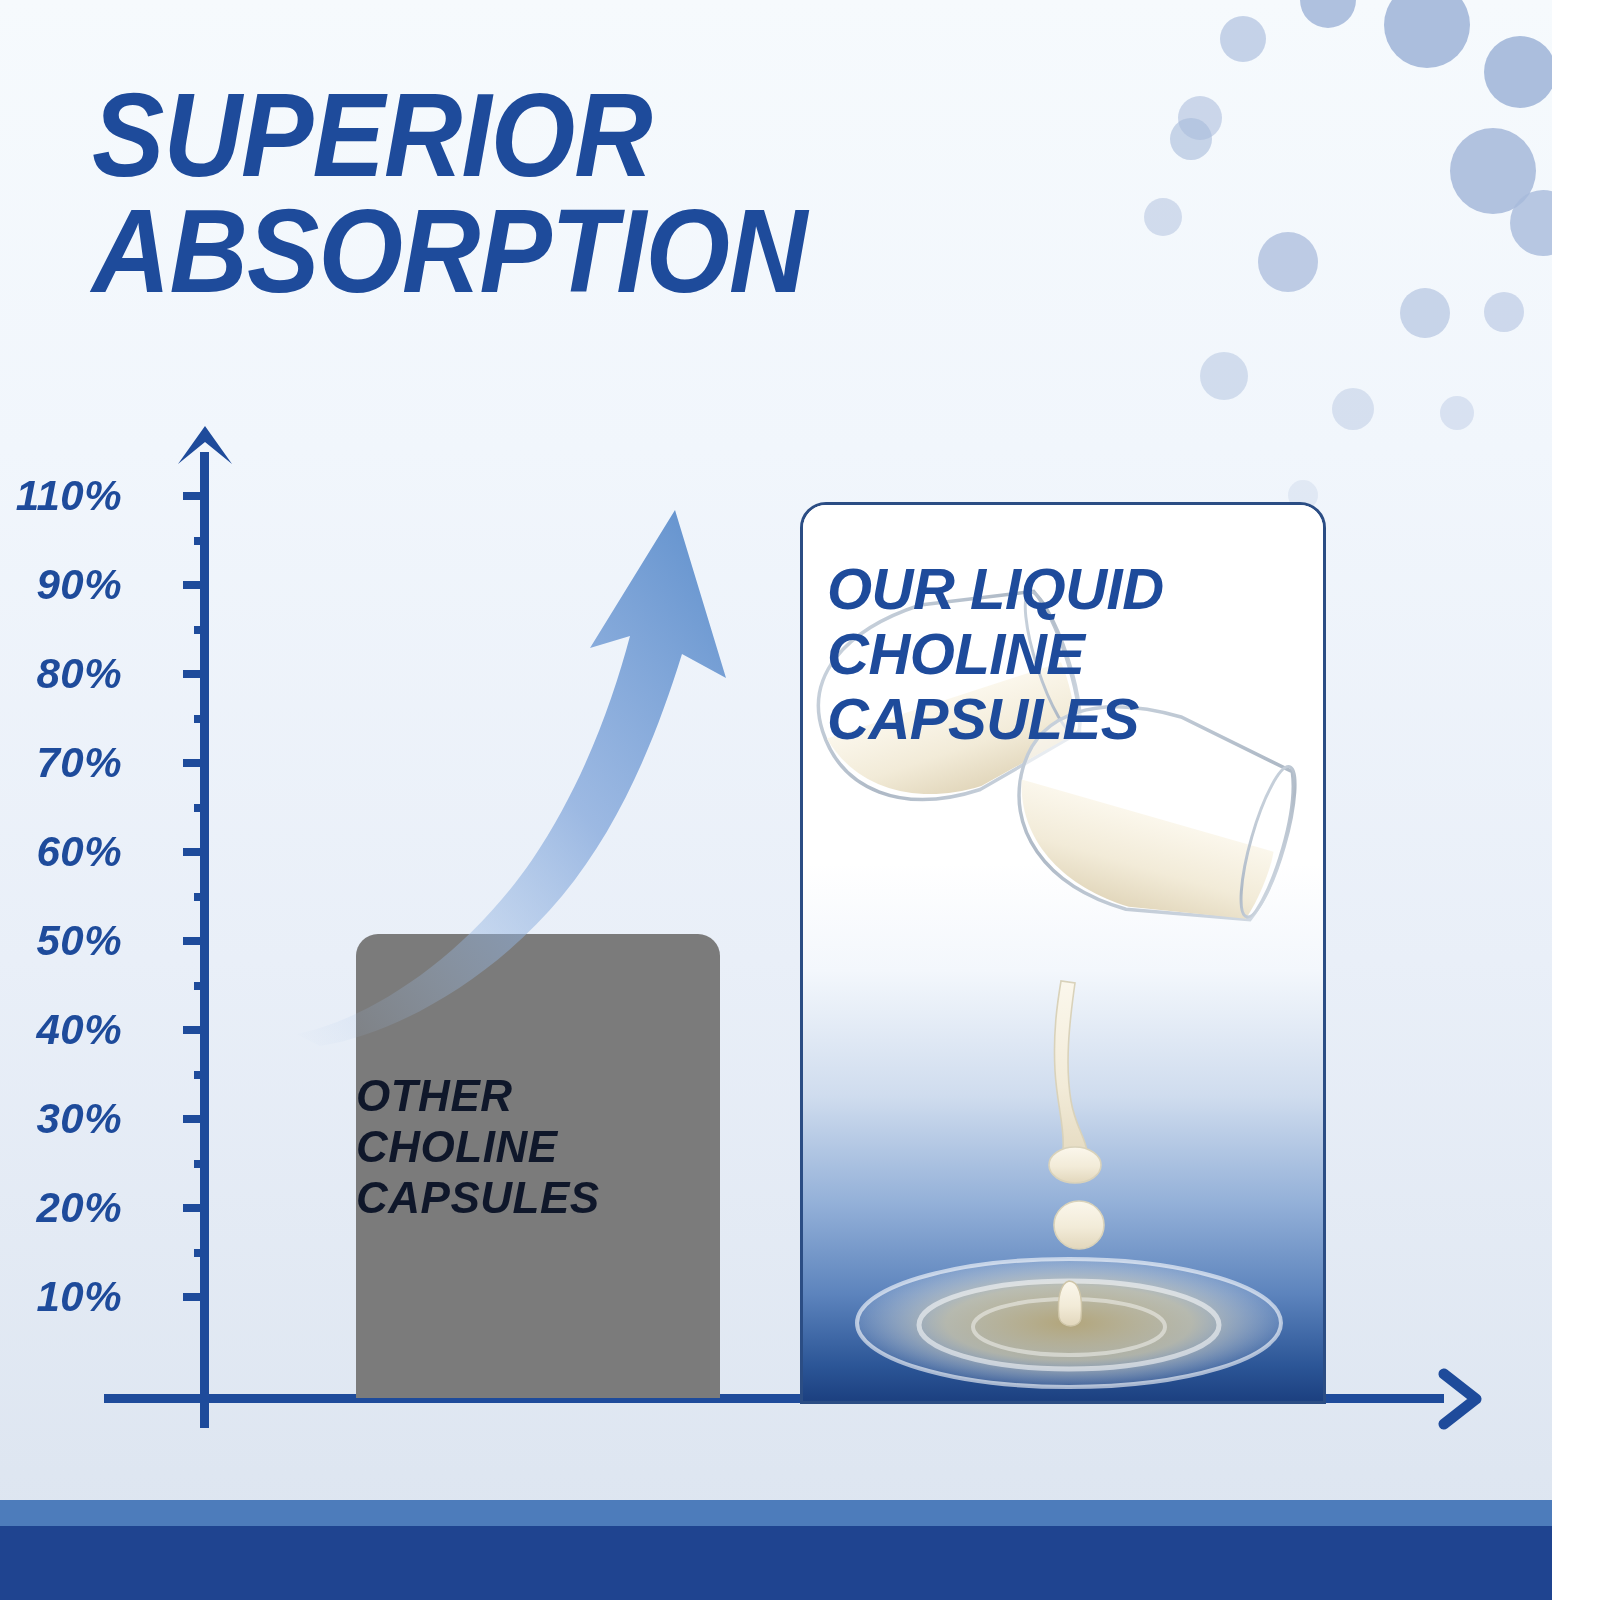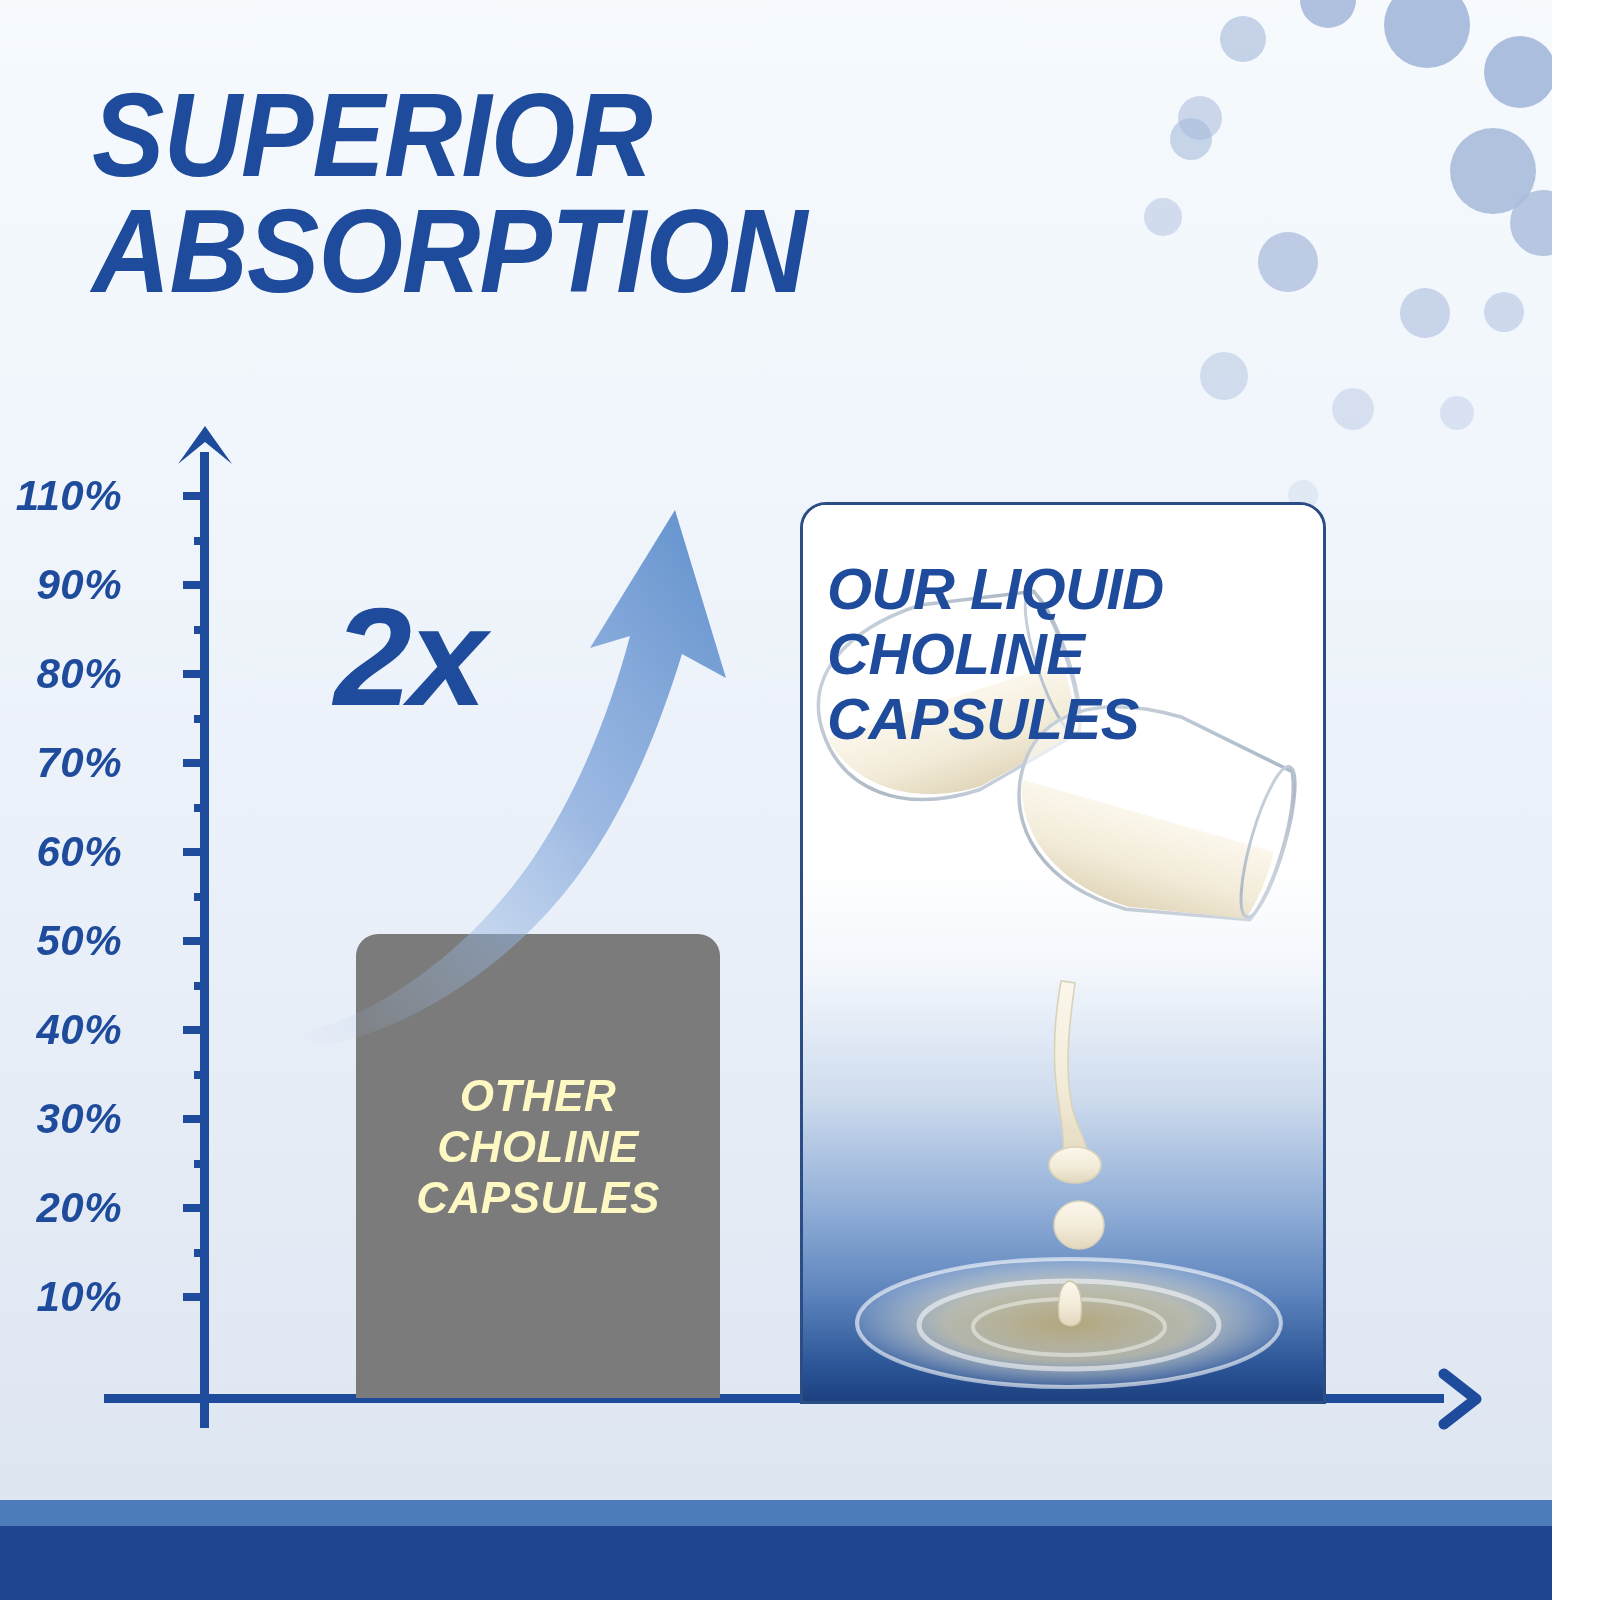--- a/index.html
+++ b/index.html
@@ -114,22 +114,21 @@
     width: 364px;
     height: 464px;
     background: #7B7B7B;
     border-radius: 22px 22px 0 0;
   }
   #bar-other-label {
     position: absolute;
     left: 0;
     right: 0;
     top: 136px;
-    text-align: center;
-    color: #fef9c3;
+    color: #0f172a;
     font-size: 44px;
     line-height: 1.16;
     font-weight: 700;
     letter-spacing: 0.5px;
     white-space: pre-line;
   }
 
   
   #multiplier {
     position: absolute;
@@ -288,21 +287,20 @@
       <div class="tick-major" style="top: 1293px;"></div>
       <div class="ytick-label" style="top: 1297px;">10%</div>
     </div>
 
   <div id="bar-other">
     <div id="bar-other-label">OTHER
 CHOLINE
 CAPSULES</div>
   </div>
 
-  <div id="multiplier">2x</div>
 
   <svg id="growth-arrow" viewBox="0 0 470 560">
     <defs>
       <linearGradient id="gradArrow" x1="0" y1="1" x2="1" y2="0">
         <stop offset="0%" stop-color="#9DBCE4" stop-opacity="0"></stop>
         <stop offset="22%" stop-color="#9DBCE4" stop-opacity="0.30"></stop>
         <stop offset="55%" stop-color="#86A9DC" stop-opacity="0.78"></stop>
         <stop offset="100%" stop-color="#5E8FCC" stop-opacity="1"></stop>
       </linearGradient>
     </defs>

